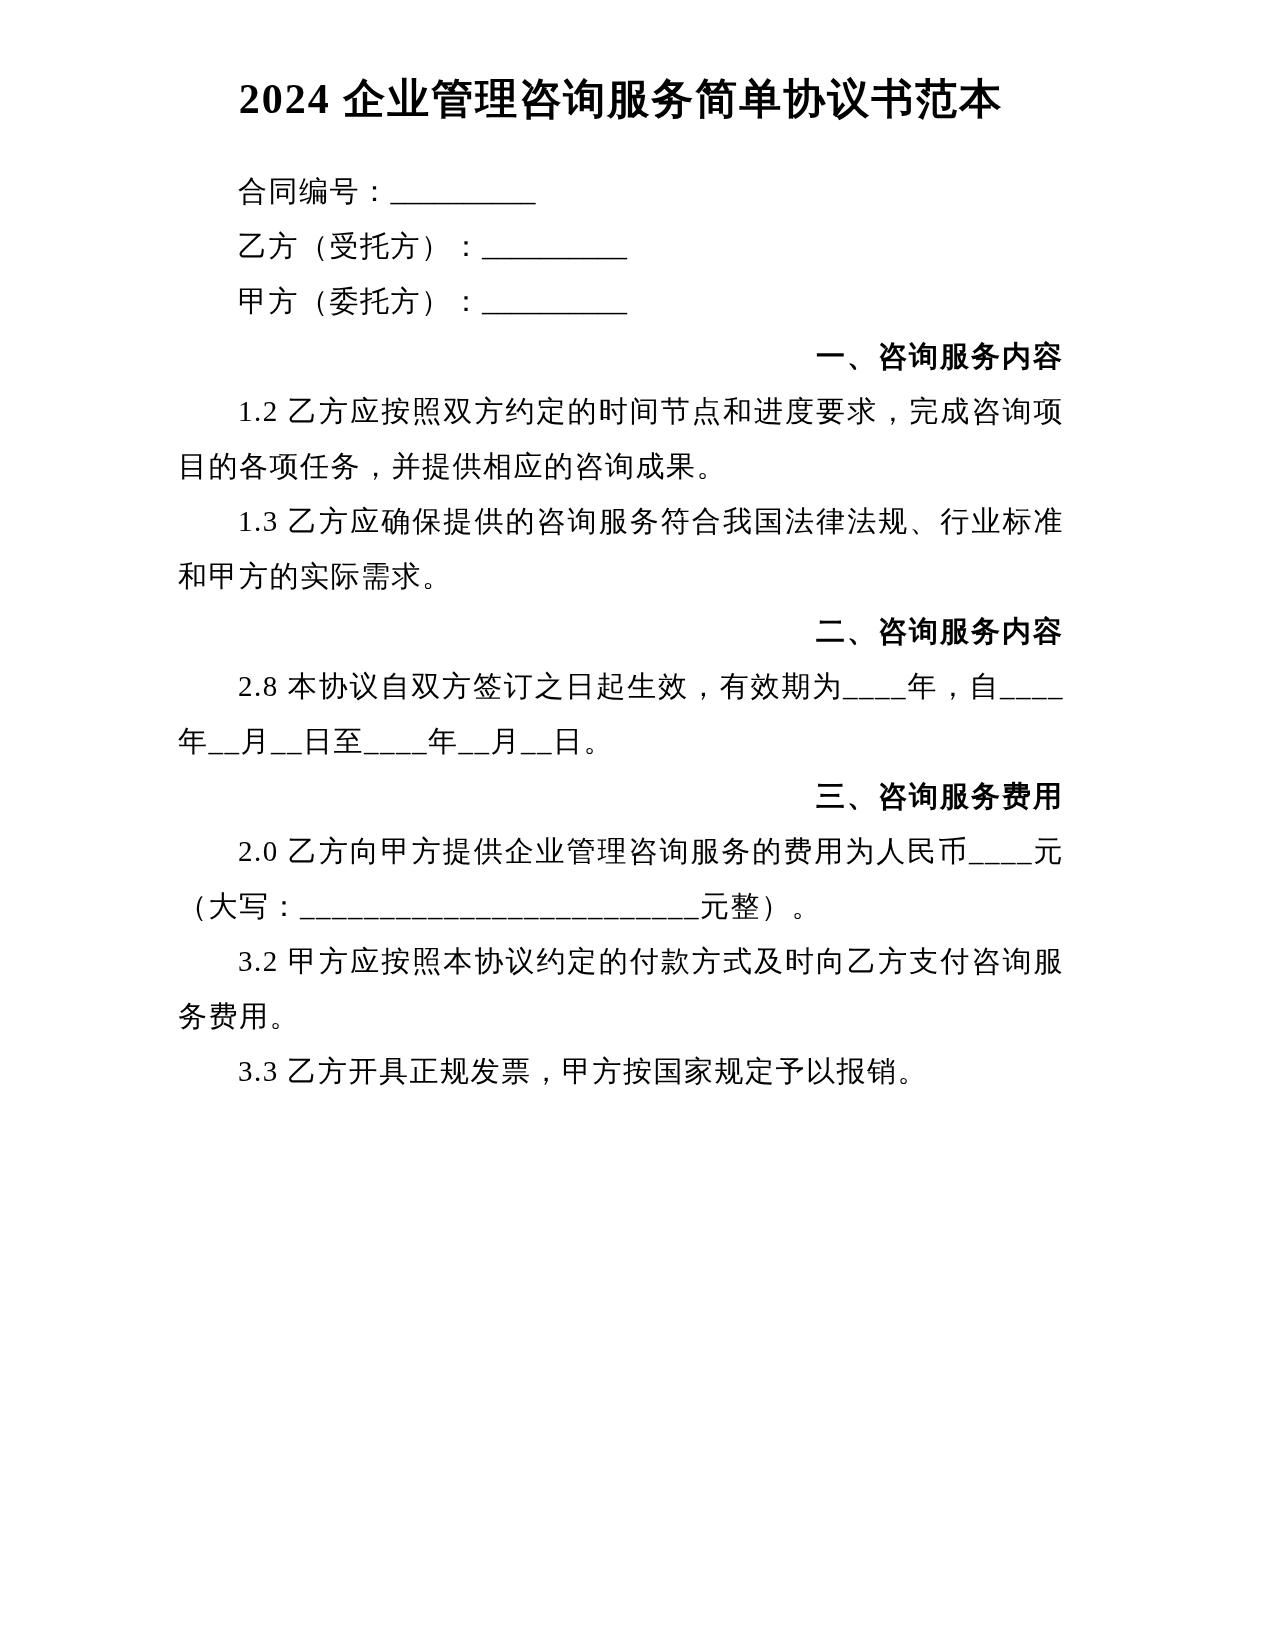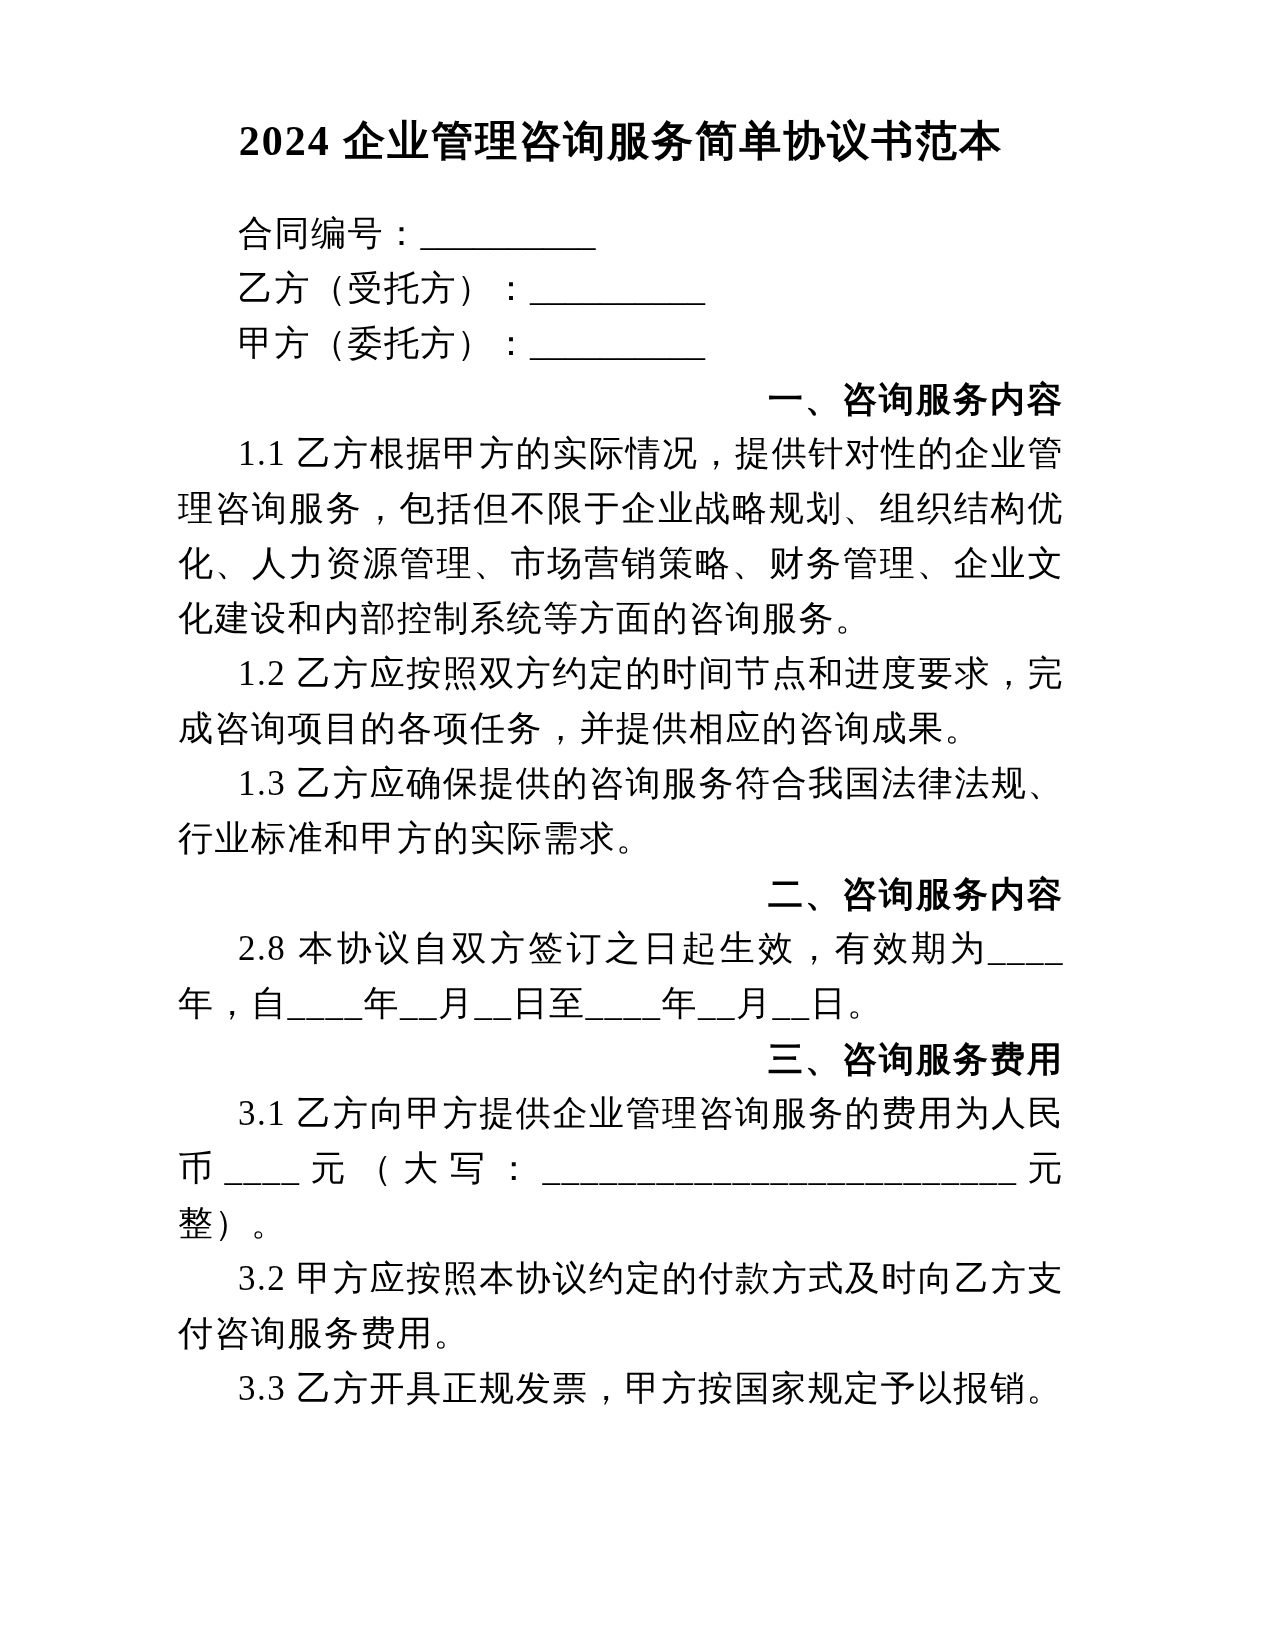--- a/index.html
+++ b/index.html
@@ -6,40 +6,40 @@
     margin: 0;
     padding: 0;
     background: #ffffff;
   }
   .page {
     position: relative;
     width: 1275px;
     height: 1650px;
     background: #ffffff;
     box-sizing: border-box;
-    padding-top: 110px;
+    padding-top: 68px;
     color: #000000;
     font-family: "Liberation Serif", "DejaVu Serif", serif;
     overflow: hidden;
   }
   .doc {
     width: 886px;
     margin-left: 178px;
   }
   .doc-title {
     font-size: 42px;
     line-height: 62px;
     font-weight: 700;
     text-align: center;
     letter-spacing: 2px;
     margin: 0 0 34px 0;
     font-family: "Liberation Serif", "DejaVu Serif", serif;
   }
   .para {
-    font-size: 35px;
+    font-size: 29px;
     line-height: 55px;
     margin: 0;
     text-align: justify;
     text-indent: 60px;
     letter-spacing: 1.5px;
     word-break: break-all;
   }
   .field-line {
     text-align: left;
   }
@@ -65,33 +65,32 @@
     <h1 class="doc-title">2024 企业管理咨询服务简单协议书范本</h1>
 
     <p class="para field-line"><span class="label">合同编号：</span><span class="blank">__________</span></p>
 
     <p class="para field-line"><span class="label">乙方（受托方）：</span><span class="blank">__________</span></p>
 
     <p class="para field-line"><span class="label">甲方（委托方）：</span><span class="blank">__________</span></p>
 
     <p class="para heading">一、咨询服务内容</p>
 
-    <p class="para">1.1 乙方根据甲方的实际情况，提供针对性的企业管理咨询服务，包括但不限于企业战略规划、组织结构优化、人力资源管理、市场营销策略、财务管理、企业文化建设和内部控制系统等方面的咨询服务。</p>
 
     <p class="para">1.2 乙方应按照双方约定的时间节点和进度要求，完成咨询项目的各项任务，并提供相应的咨询成果。</p>
 
     <p class="para">1.3 乙方应确保提供的咨询服务符合我国法律法规、行业标准和甲方的实际需求。</p>
 
     <p class="para heading">二、咨询服务内容</p>
 
     <p class="para">2.8 本协议自双方签订之日起生效，有效期为____年，自____年__月__日至____年__月__日。</p>
 
 
     <p class="para heading">三、咨询服务费用</p>
 
-    <p class="para">3.1 乙方向甲方提供企业管理咨询服务的费用为人民币____元（大写：_________________________元整）。</p>
+    <p class="para">2.0 乙方向甲方提供企业管理咨询服务的费用为人民币____元（大写：_________________________元整）。</p>
 
     <p class="para">3.2 甲方应按照本协议约定的付款方式及时向乙方支付咨询服务费用。</p>
 
     <p class="para">3.3 乙方开具正规发票，甲方按国家规定予以报销。</p>
 
   </div>
 </div>
 
 </body></html>

